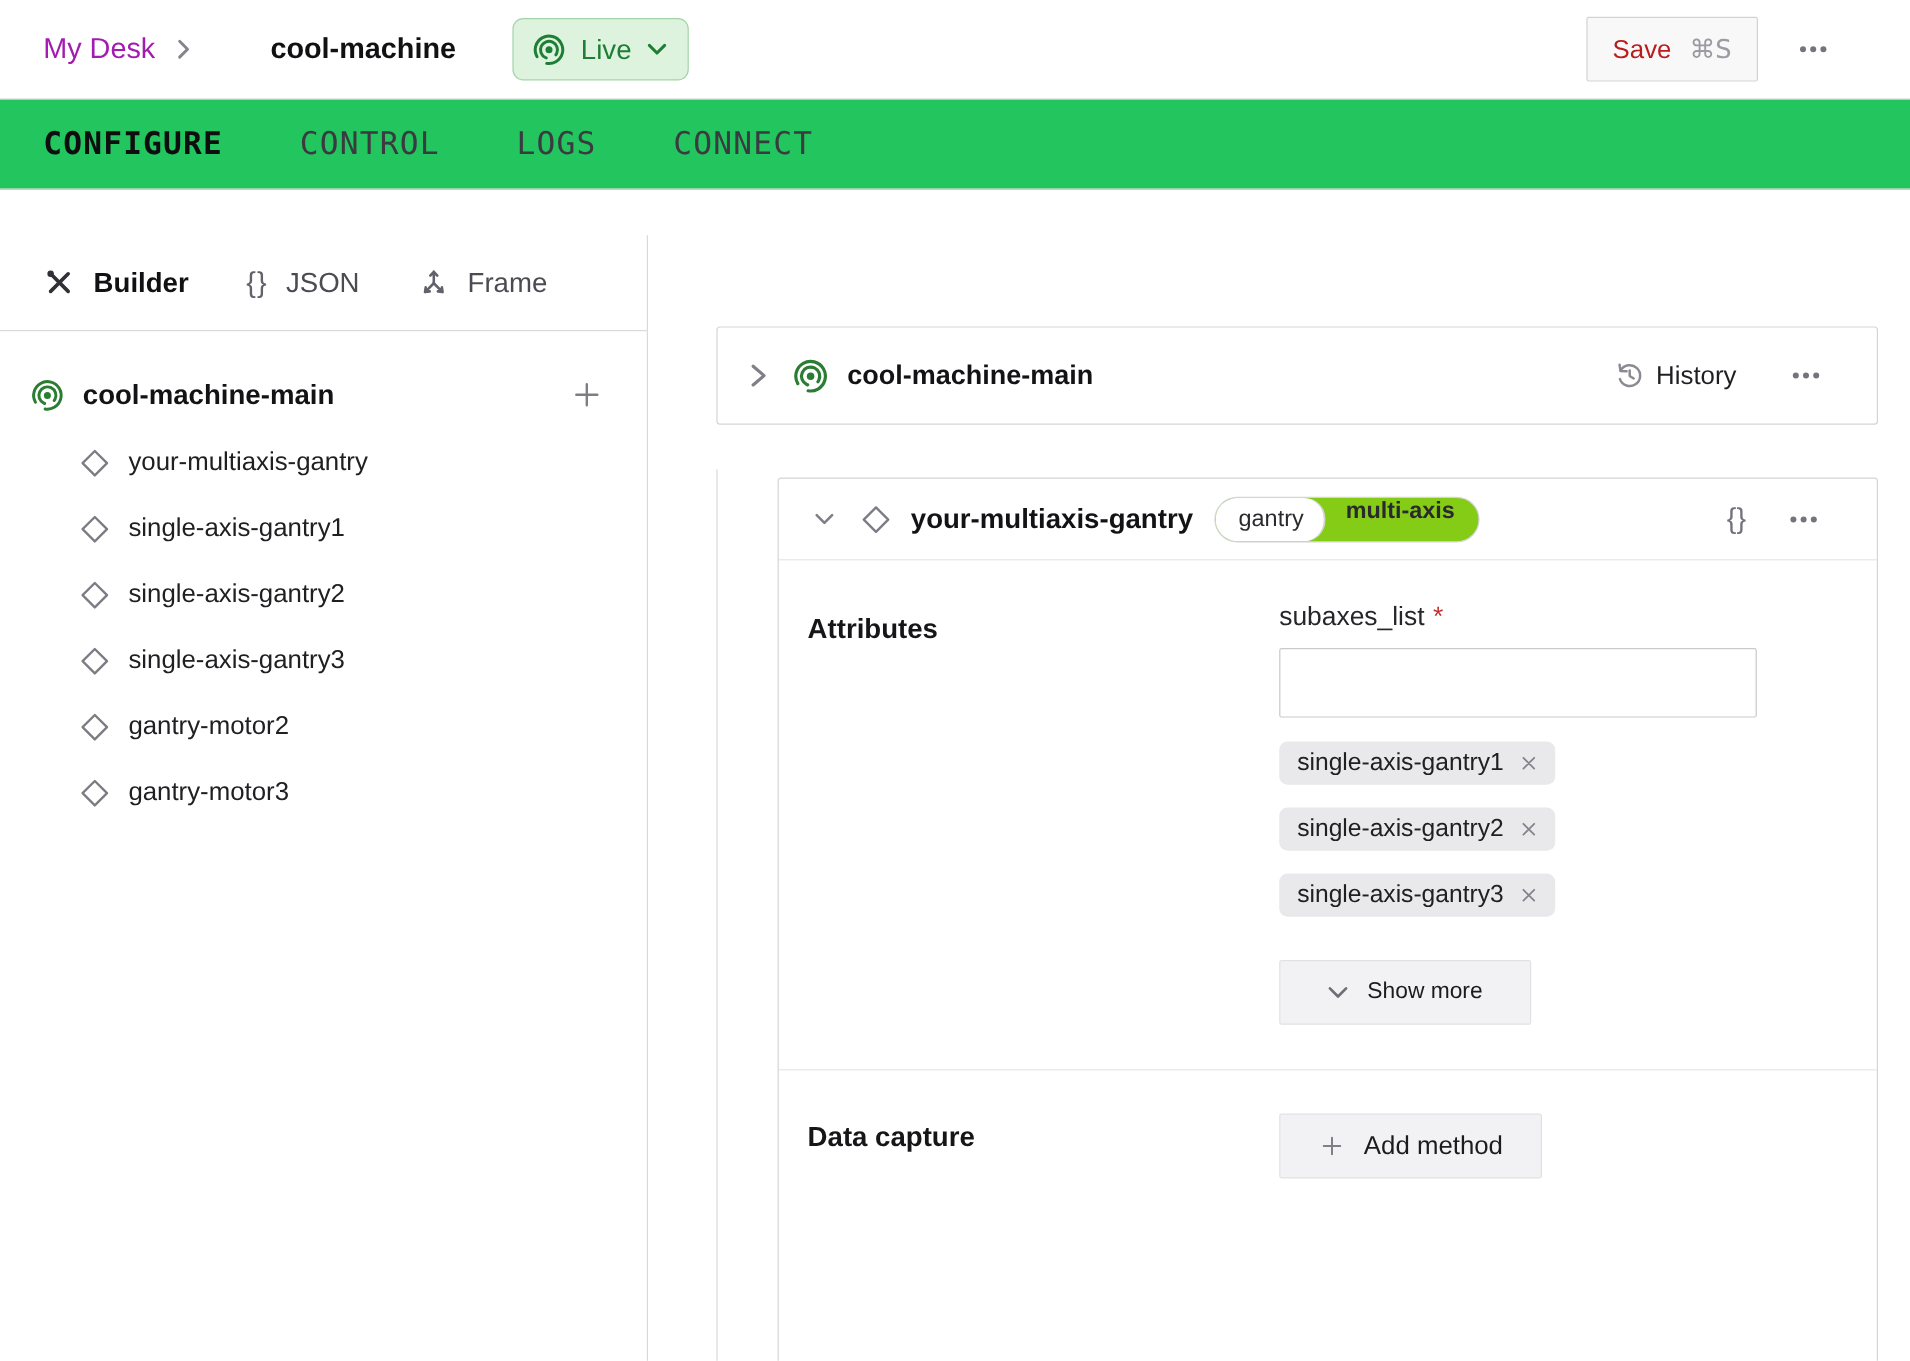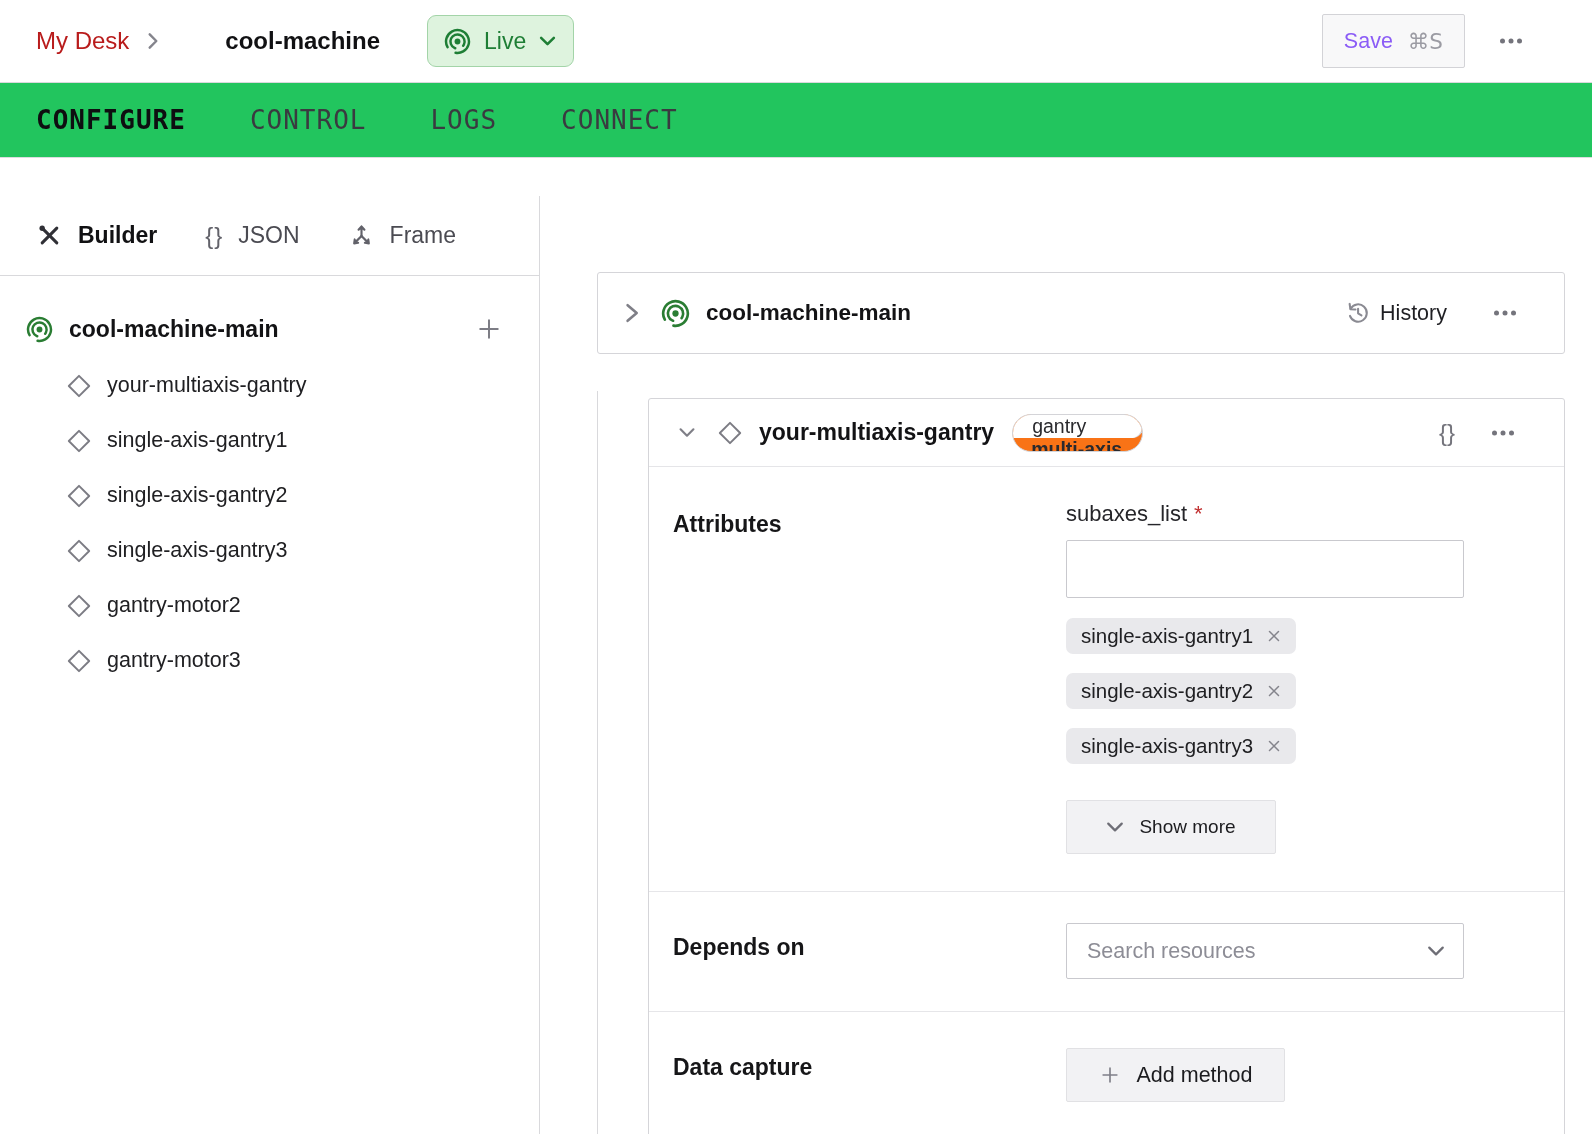--- a/index.html
+++ b/index.html
@@ -4,30 +4,30 @@
 <style>
   * { margin:0; padding:0; box-sizing:border-box; }
   html,body { width:1592px; height:1134px; background:#fff; overflow:hidden;
     font-family:"Liberation Sans","DejaVu Sans",sans-serif; color:#1c1c1e;
     -webkit-font-smoothing:antialiased; }
 
   
   .app-header { height:83px; border-bottom:1px solid #d9d9dc; display:flex;
     align-items:center; padding:0 62px 0 36px; background:#fff; }
   .breadcrumb { display:flex; align-items:center; gap:17px; font-size:24px; }
-  .crumb-parent { color:#b91c1c; cursor:pointer; }
+  .crumb-parent { color:#a21caf; cursor:pointer; }
   .crumb-current { font-weight:700; color:#111113;margin-left:48px; }
   .live-badge { margin-left:47px; display:flex; align-items:center; gap:13px;
     background:#def3de; border:1.5px solid #a3d4a8; border-radius:9px;
     height:52px; padding:0 17px 0 16px; color:#1e7e35; font-size:23px;
     font-weight:500; cursor:pointer; }
   .save-btn { margin-left:auto; display:flex; align-items:center; gap:15px;
     height:54px; padding:0 21px; background:#f8f8f9; border:1px solid #d3d3d7;
     border-radius:2px; font-size:21.5px; cursor:pointer; }
-  .save-label { color:#8b5cf6; }
+  .save-label { color:#b91c1c; }
   .save-shortcut { color:#9b9ba3; font-family:"DejaVu Sans",sans-serif; }
   .header-menu { margin-left:27px; padding:6px 4px; cursor:pointer; }
 
   
   .tabbar { height:75px; background:#22c55e; border-bottom:1px solid #dcdcdf;
     display:flex; align-items:center; padding-left:36px;
     font-family:"DejaVu Sans Mono","Liberation Mono",monospace;
     font-size:26px; letter-spacing:1px; }
   .tab { margin-right:64px; color:#3a3a40; cursor:pointer; }
   .tab.active { font-weight:700; color:#0e0e10; }
@@ -69,21 +69,21 @@
   .res-header { height:68px; border-bottom:1px solid #e5e5e8; display:flex;
     align-items:center; padding:0 47px 0 27px; }
   .res-chevron { display:flex; margin-right:19px; cursor:pointer; }
   .res-title { font-weight:700; font-size:23px; margin-left:16px; color:#131315; }
   .res-icons { margin-left:auto; display:flex; align-items:center; gap:34px; }
   .res-braces { color:#74747c; font-size:24px; cursor:pointer; }
   .res-menu { cursor:pointer; display:flex; }
 
   .tag { display:flex; align-items:stretch; height:38px; border:1px solid #d4d4d8;
     border-radius:20px; overflow:hidden; font-size:19.5px; color:#2a2a2e;
-    margin-left:18px; background:#f97316;flex-direction:column; }
+    margin-left:18px; background:#84cc16; }
   .tag-left { display:flex; align-items:center; padding:0 17px 0 19px; background:#fff;
     border-radius:0 17px 17px 0; box-shadow:1.5px 0 0 #d4d4d8; position:relative; z-index:1; }
   .tag-right { display:flex; align-items:center; padding:0 20px 12px 18px;font-weight:bold; }
 
   .section { display:flex; border-bottom:1px solid #e6e6e9; }
   .section:last-child { border-bottom:none; }
   .sec-label-col { width:417px; flex-shrink:0; padding:42px 0 0 24px; }
   .sec-heading { font-size:23px; font-weight:700; color:#161618; }
   .sec-attributes { height:425px; }
   .sec-attributes .sec-label-col { padding-top:44px; }
@@ -361,33 +361,20 @@
           </div>
           <div class="show-more">
             <svg width="18" height="12" viewBox="0 0 16 10" fill="none" stroke="#6e6e76" stroke-width="2" stroke-linecap="round" stroke-linejoin="round">
               <polyline points="2,2 8,8 14,2"></polyline>
               </svg>
             <span>Show more</span>
           </div>
         </div>
       </div>
 
-      <div class="section sec-depends">
-        <div class="sec-label-col">
-          <div class="sec-heading">Depends on</div>
-        </div>
-        <div class="depends-body">
-          <div class="select-box">
-            <span class="select-placeholder">Search resources</span>
-            <svg width="18" height="12" viewBox="0 0 16 10" fill="none" stroke="#6e6e76" stroke-width="2" stroke-linecap="round" stroke-linejoin="round">
-              <polyline points="2,2 8,8 14,2"></polyline>
-              </svg>
-          </div>
-        </div>
-      </div>
 
       <div class="section sec-capture">
         <div class="sec-label-col">
           <div class="sec-heading">Data capture</div>
         </div>
         <div class="capture-body">
           <div class="add-method">
             <svg width="22" height="22" viewBox="0 0 24 24" fill="none" stroke="#7f7f88" stroke-width="1.8" stroke-linecap="round">
                 <path d="M12 4.5 V19.5 M4.5 12 H19.5"></path>
               </svg>

